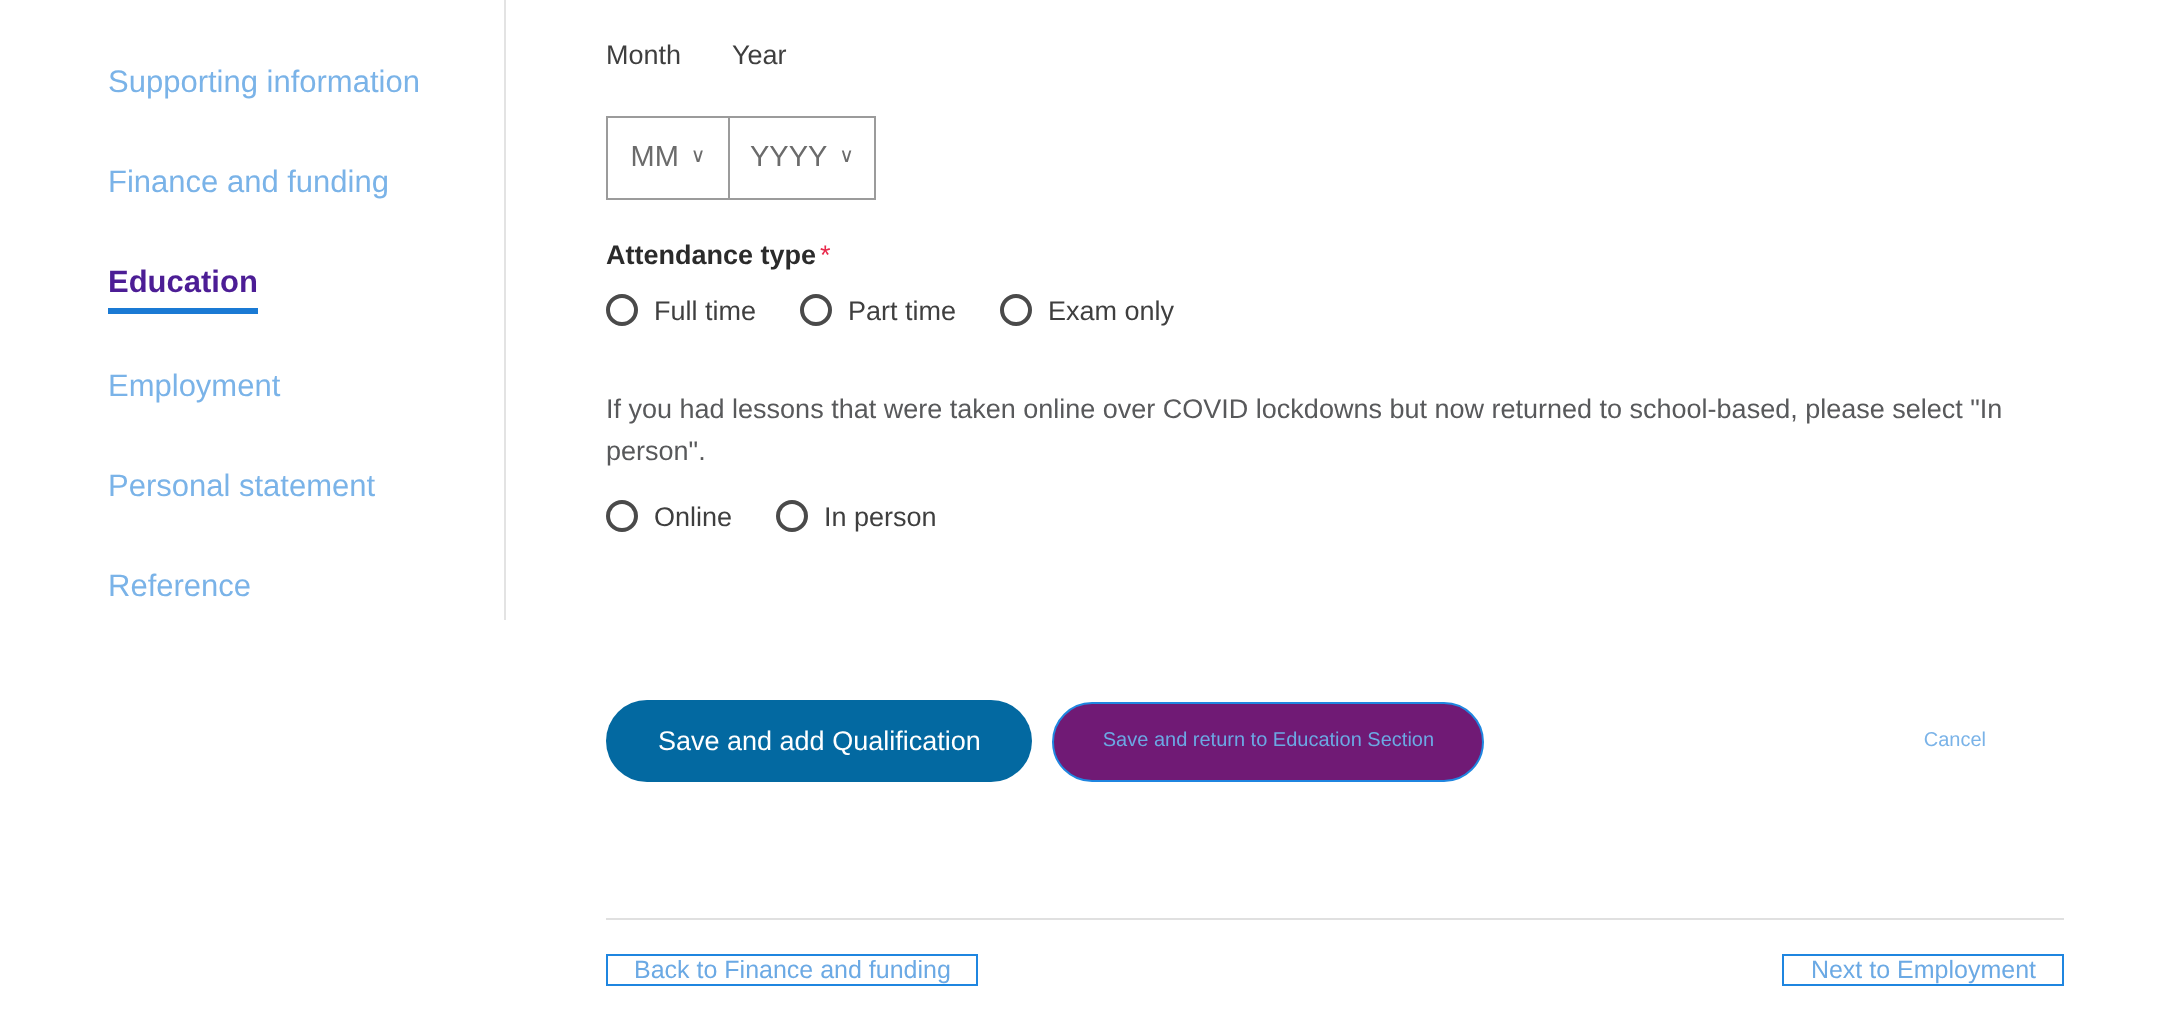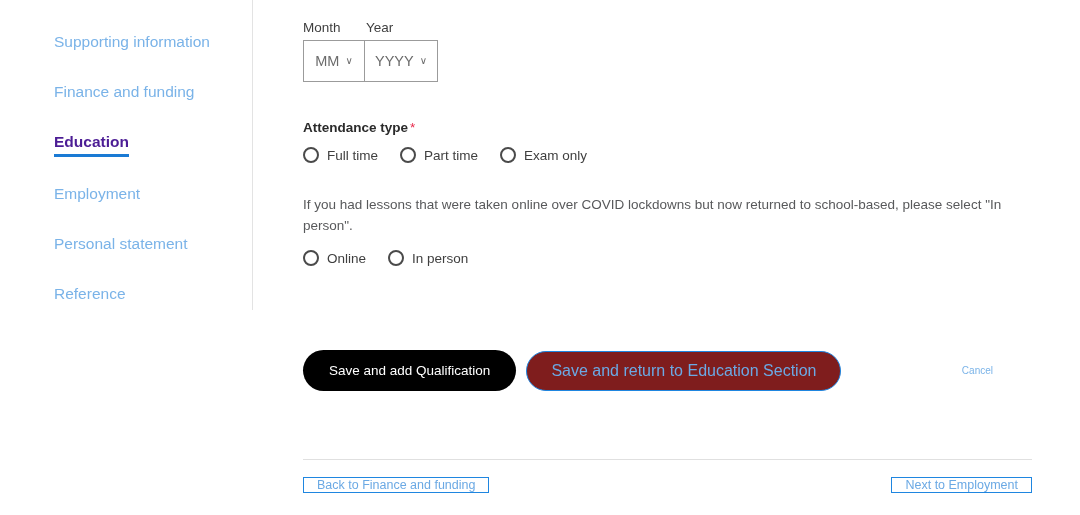--- a/index.html
+++ b/index.html
@@ -76,21 +76,21 @@
   
   .date-block {
     position: absolute;
     left: 0;
     top: 20px;
   }
   .date-labels {
     display: flex;
     font-size: 13.5px;
     color: #3f3f3f;
-    margin-bottom: 5px;
+    margin-bottom: 23px;
   }
   .date-labels .lbl-month { width: 63px; }
   .date-labels .lbl-year  { width: 70px; }
   .selects {
     display: flex;
   }
   .sel {
     height: 42px;
     border: 1px solid #9b9b9b;
     background: #ffffff;
@@ -169,36 +169,36 @@
     left: 0;
     top: 350px;
     width: 740px;
     display: flex;
     align-items: center;
   }
   .btn-primary {
     height: 41px;
     padding: 0 26px;
     border-radius: 21px;
-    background: #000000;
+    background: #0369a1;
     color: #ffffff;
     font-size: 13.5px;
     border: none;
     cursor: pointer;
     font-family: inherit;
     white-space: nowrap;
   }
   .btn-outline {
     height: 40px;
     padding: 0 24px;
     margin-left: 10px;
     border-radius: 21px;
-    background: #7f1d1d;
+    background: #701a75;
     color: #6ba9e4;
-    font-size: 16px;
+    font-size: 10px;
     border: 1.5px solid #1f86e0;
     cursor: pointer;
     font-family: inherit;
     white-space: nowrap;
   }
   .btn-cancel {
     margin-left: auto;
     margin-right: 44px;
     font-size: 10px;
     color: #7ab3e8;

